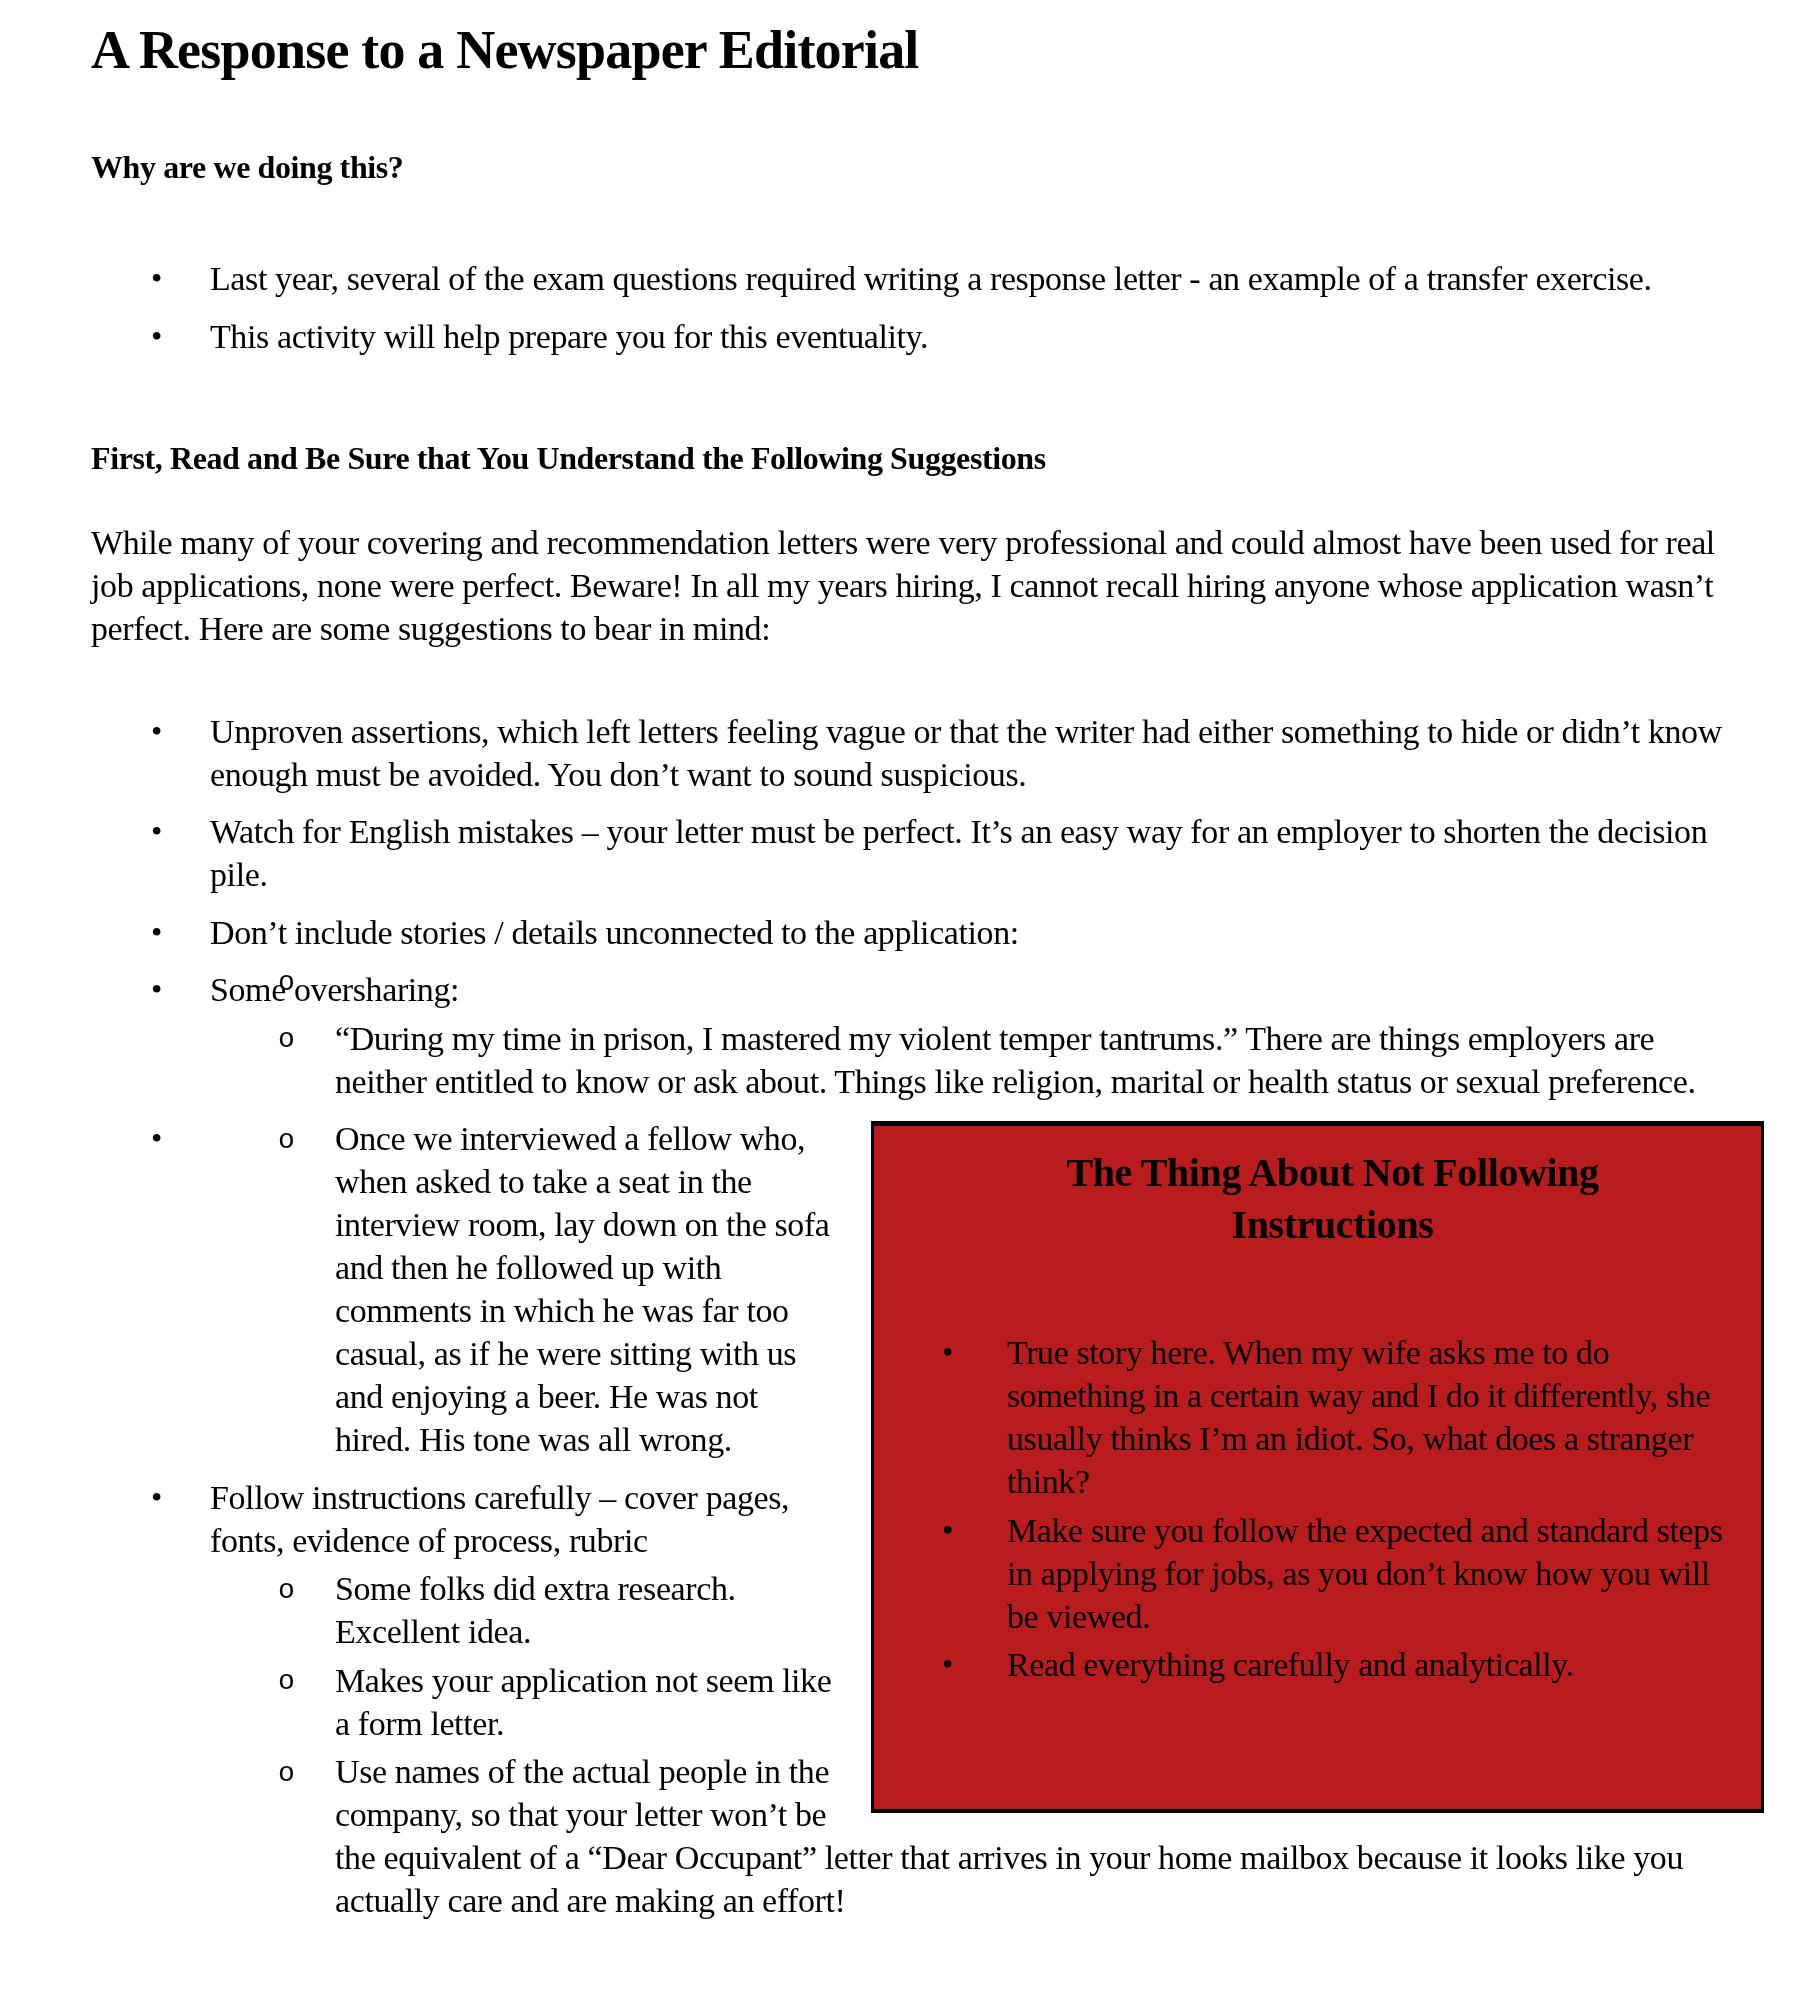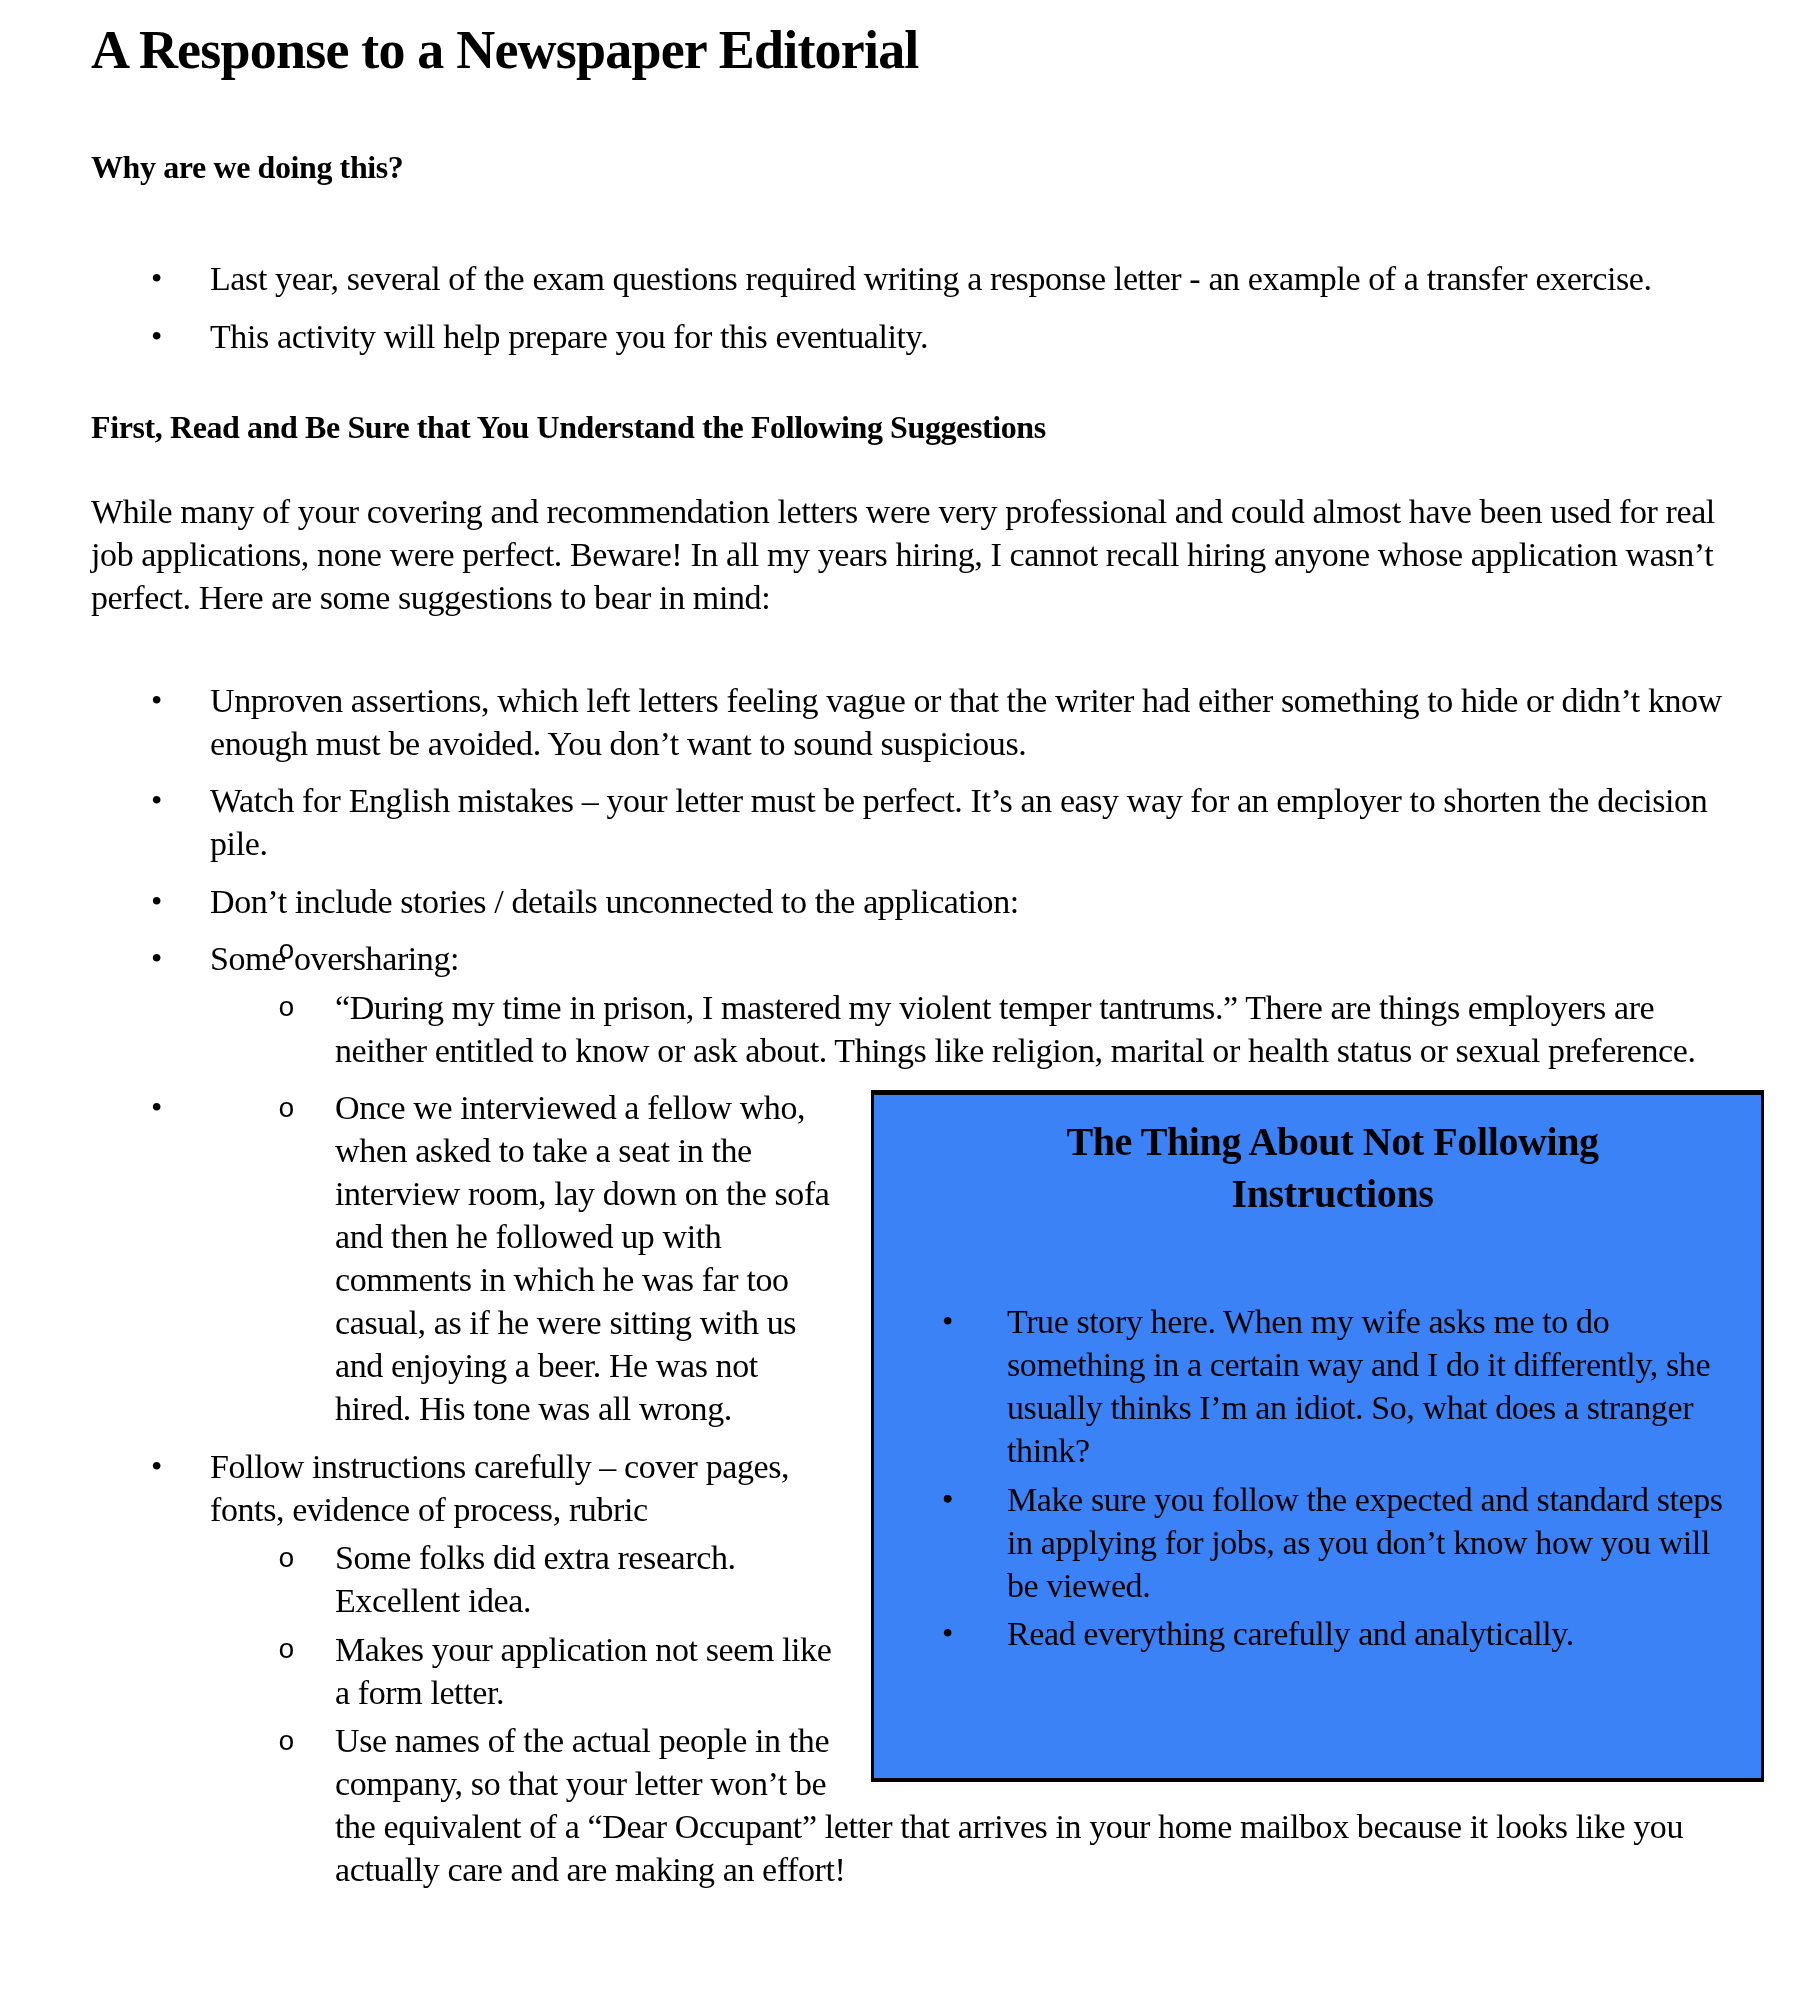--- a/index.html
+++ b/index.html
@@ -5,33 +5,33 @@
   html,body{margin:0;padding:0;}
   body{
     width:1817px;height:2207px;overflow:hidden;background:#ffffff;color:#000000;
     font-family:"Liberation Serif","DejaVu Serif",serif;
     font-size:34px;line-height:43px;letter-spacing:-0.4px;
   }
   .page{padding:20px 91px 0 91px;}
   h1{font-size:54px;line-height:61px;font-weight:bold;margin:0 0 60px 0;letter-spacing:-0.8px;}
   h2{font-size:32px;line-height:52px;font-weight:bold;margin:0;}
   .why-heading{margin:0 0 64px 0;}
-  .sugg-heading{margin:43px 0 37px 0;}
+  .sugg-heading{margin:74px 0 37px 0;}
   .intro{margin:0 0 60px 0;}
   .li{position:relative;padding-left:119px;margin:14.5px 0 0 0;}
   .li.first{margin-top:0;}
   .li.l2{padding-left:244px;margin-top:5.6px;}
   .mk{position:absolute;top:0;}
   .l1 .mk{left:60px;font-size:0.95em;}
   .l2 .mk{left:187px;top:1.6px;font-family:"Liberation Mono","DejaVu Sans Mono",monospace;font-size:28px;}
   .callout{
     float:right;box-sizing:border-box;
     width:893px;height:692px;
     margin:4px -38px 12px 36px;
-    background:#3b82f6;
+    background:#b91c1c;
     border:3.2px solid #000000;border-top-width:5.6px;border-bottom-width:4.8px;
     padding:21px 22px 0 52px;
     overflow:hidden;
   }
   .callout h3{font-size:40px;line-height:52px;font-weight:bold;text-align:center;margin:0 auto 80px auto;max-width:717px;letter-spacing:-0.4px;}
   .cli{position:relative;padding-left:81px;margin-top:5.6px;}
   .cli .mk{position:absolute;left:16px;top:0;font-size:0.95em;}
   .txt{display:inline;text-align:right;}
 </style>
 </head>

